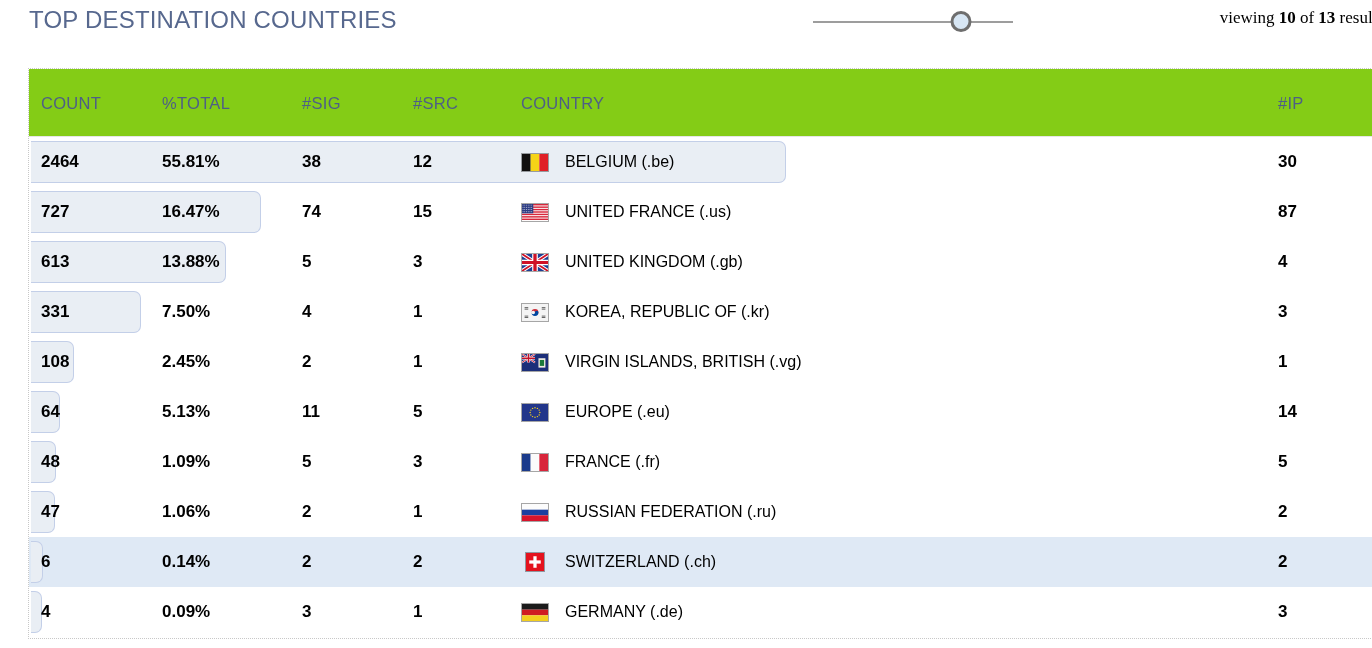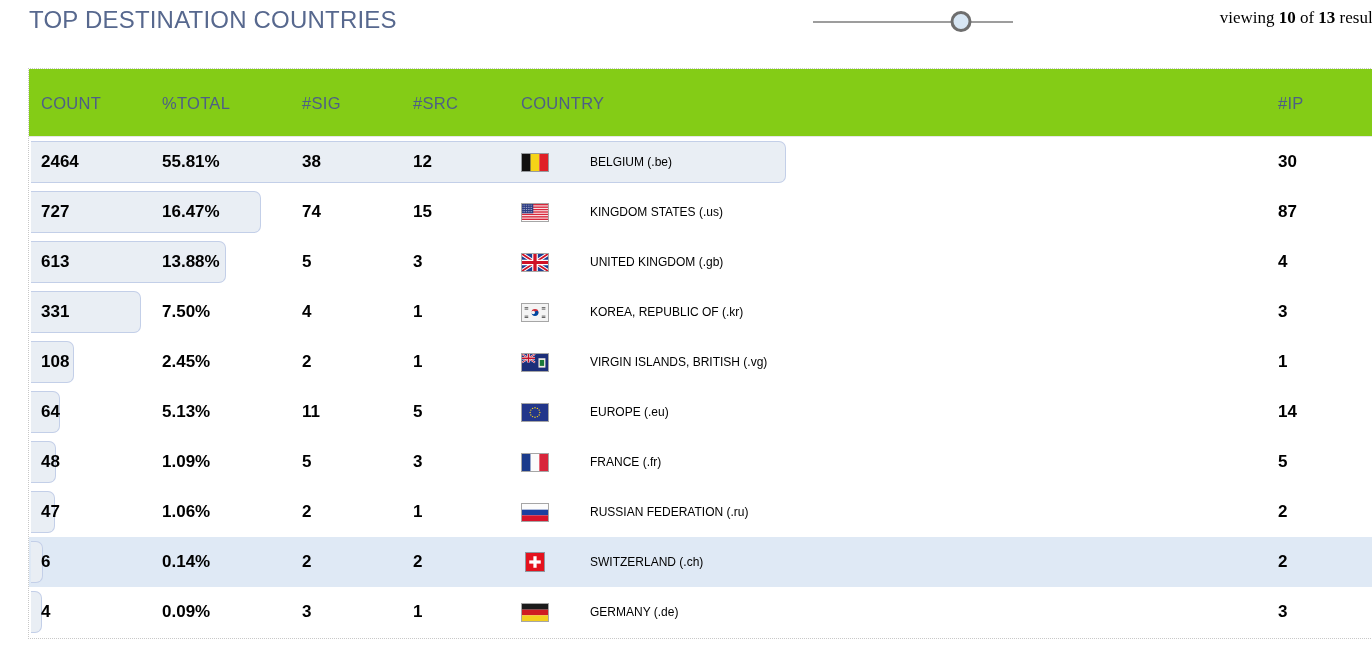--- a/index.html
+++ b/index.html
@@ -90,21 +90,21 @@
   }
 
   .cell {
     position: absolute; top: 0; height: 50px;
     display: flex; align-items: center;
     z-index: 2;
     white-space: nowrap;
     font-size: 17px; color: #000; font-weight: 700;
   }
   .cell.country {
-    font-weight: 400; font-size: 12px; gap: 25px;
+    font-weight: 400; font-size: 16px;
   }
 
   
   .c-count   { left: 12px; }
   .c-total   { left: 133px; text-align: center; }
   .c-sig     { left: 273px; }
   .c-src     { left: 384px; }
   .c-country { left: 492px; }
   .c-ip      { left: 1249px; }
 
@@ -209,21 +209,21 @@
                 <circle cx="9.2" cy="6.5" r="0.55" fill="#fff"></circle>
                 <circle cx="11.2" cy="6.5" r="0.55" fill="#fff"></circle>
                 <circle cx="1.2" cy="9.100000000000001" r="0.55" fill="#fff"></circle>
                 <circle cx="3.2" cy="9.100000000000001" r="0.55" fill="#fff"></circle>
                 <circle cx="5.2" cy="9.100000000000001" r="0.55" fill="#fff"></circle>
                 <circle cx="7.2" cy="9.100000000000001" r="0.55" fill="#fff"></circle>
                 <circle cx="9.2" cy="9.100000000000001" r="0.55" fill="#fff"></circle>
                 <circle cx="11.2" cy="9.100000000000001" r="0.55" fill="#fff"></circle>
               </svg>
             </span>
-            <span>KINGDOM STATES (.us)</span>
+            <span>UNITED FRANCE (.us)</span>
           </div>
           <div class="cell c-ip">87</div>
         </div>
         <div class="row">
           <div class="bar" style="width: 195.282px;"></div>
           <div class="cell c-count">613</div>
           <div class="cell c-total">13.88%</div>
           <div class="cell c-sig">5</div>
           <div class="cell c-src">3</div>
           <div class="cell country c-country">

